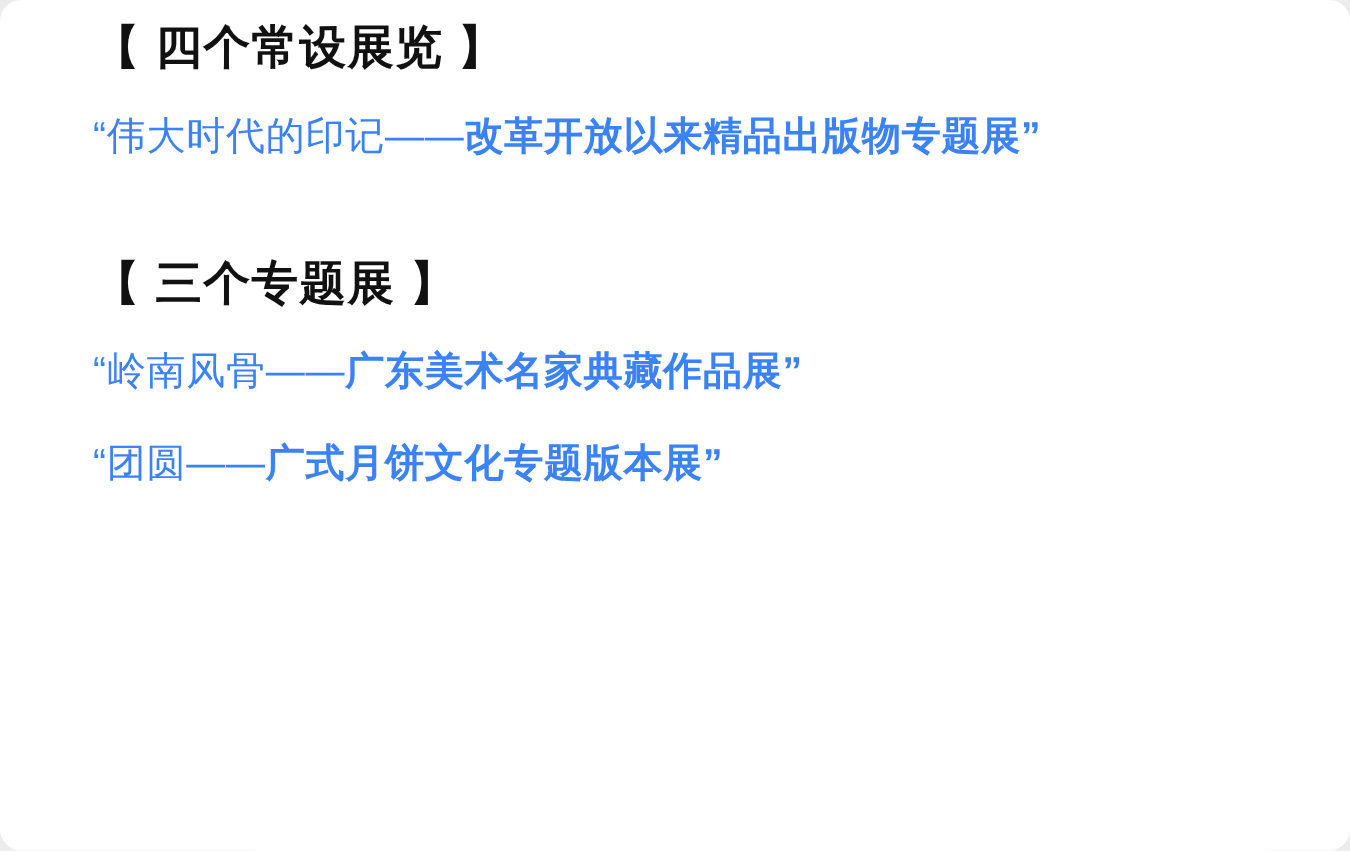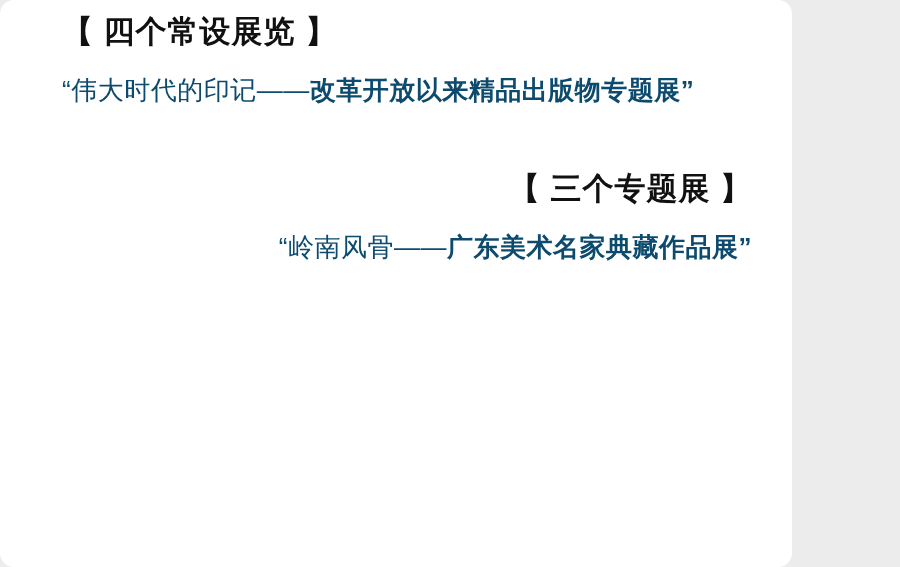--- a/index.html
+++ b/index.html
@@ -3,53 +3,52 @@
 <meta charset="utf-8">
 <style>
   html, body {
     margin: 0;
     padding: 0;
     background: #ececec;
     font-family: "Liberation Sans", "DejaVu Sans", sans-serif;
   }
   .page {
     position: relative;
-    width: 792px;
+    width: 900px;
     height: 567px;
     background: #ffffff;
     border-radius: 14px;
     box-sizing: border-box;
     padding: 12px 40px 0 62px;
     overflow: hidden;
     color: #111111;
   }
   .section-heading {
     font-size: 31px;
     font-weight: 700;
     line-height: 1.3;
     margin: 0 0 22px 0;
     letter-spacing: 1px;
     color: #111111;
   }
   .exhibition-item {
     font-size: 26px;
     line-height: 1.25;
     margin: 0 0 28px 0;
-    color: #0c4a6e;
+    color: #3b82f6;
     letter-spacing: 0.5px;
   }
   .exhibition-item .lead {
     font-weight: 400;
   }
   .exhibition-item .strong {
     font-weight: 700;
   }
   .section-special {
     margin-top: 62px;
-    text-align: right;
   }
 </style>
 </head>
 <body>
 
 <div class="page">
 
   <section class="section-permanent">
     <h1 class="section-heading">【 四个常设展览 】</h1>
 
@@ -58,15 +57,16 @@
 
 
   </section>
 
   <section class="section-special">
     <h1 class="section-heading">【 三个专题展 】</h1>
 
 
     <p class="exhibition-item"><span class="lead">“岭南风骨——</span><span class="strong">广东美术名家典藏作品展”</span></p>
 
+    <p class="exhibition-item"><span class="lead">“团圆——</span><span class="strong">广式月饼文化专题版本展”</span></p>
   </section>
 
 </div>
 
 </body></html>

